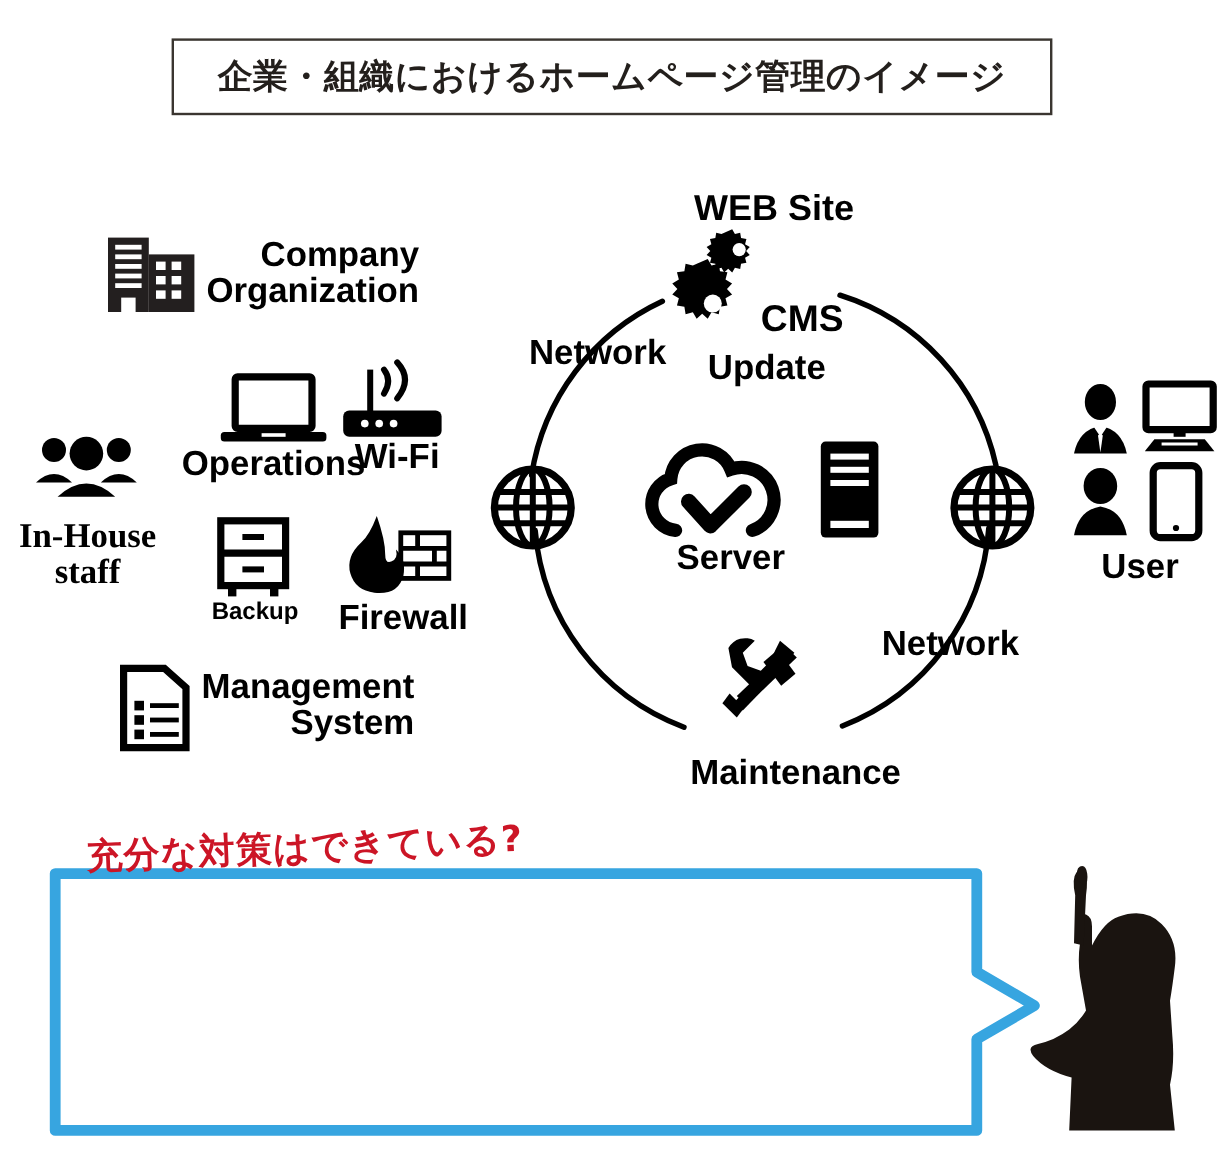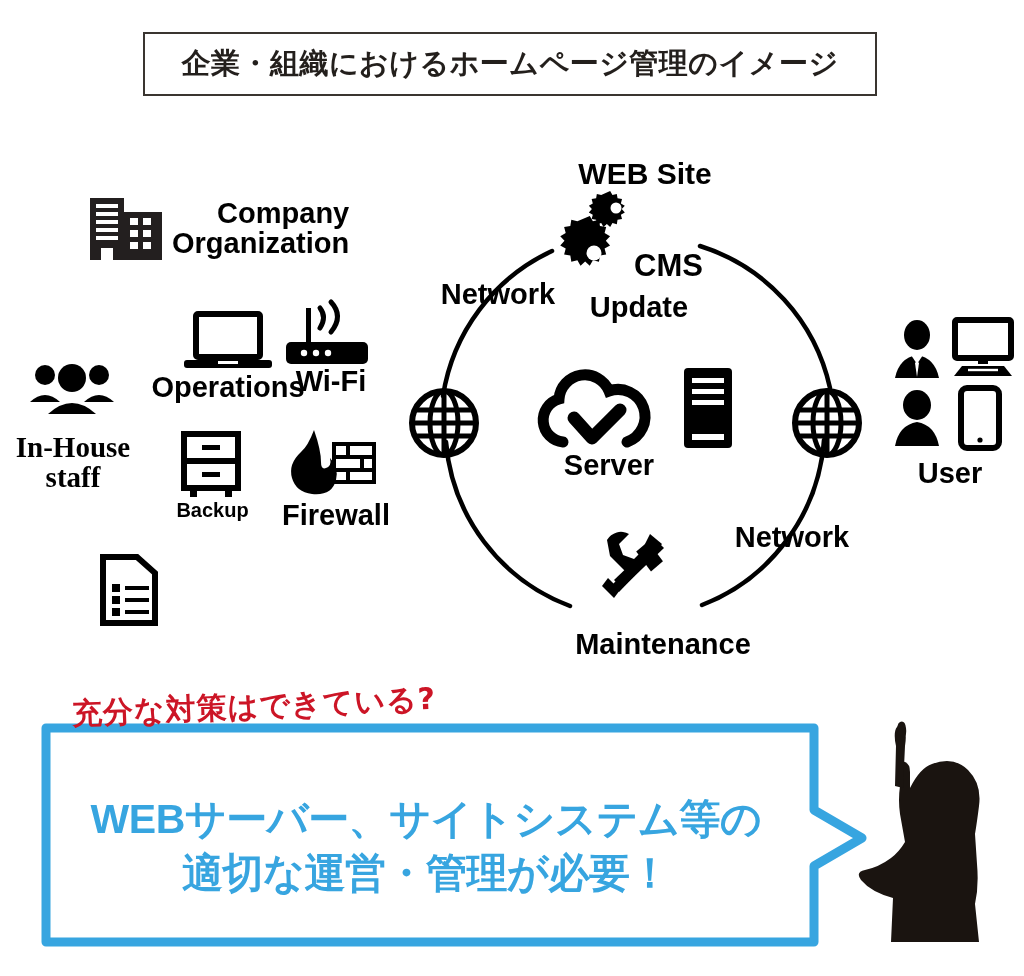--- a/index.html
+++ b/index.html
@@ -147,20 +147,22 @@
     <svg width="58" height="72" viewBox="0 0 58 72">
       <path d="M3 3 h34 l18 16 v50 h-52 z" fill="#fff" stroke="#000" stroke-width="6" stroke-linejoin="miter"></path>
       <rect x="12" y="30" width="8" height="8" fill="#000"></rect>
       <rect x="12" y="42" width="8" height="8" fill="#000"></rect>
       <rect x="12" y="54" width="8" height="8" fill="#000"></rect>
       <rect x="25" y="32" width="24" height="4" fill="#000"></rect>
       <rect x="25" y="44" width="24" height="4" fill="#000"></rect>
       <rect x="25" y="56" width="24" height="4" fill="#000"></rect>
     </svg>
   </div>
+  <div class="lbl lbl-l" style="left:168px;top:558px;font-size:29px;">Management
+System</div>
 
   <svg style="position:absolute;left:400px;top:210px;" width="470" height="430" viewBox="0 0 470 430">
 
     <path d="M43 186 A 192 192 0 0 1 152 41" fill="none" stroke="#000" stroke-width="4.5" stroke-linecap="round"></path>
 
     <path d="M300 36 A 192 192 0 0 1 430 178" fill="none" stroke="#000" stroke-width="4.5" stroke-linecap="round"></path>
 
     <path d="M46 232 A 192 192 0 0 0 170 396" fill="none" stroke="#000" stroke-width="4.5" stroke-linecap="round"></path>
 
     <path d="M424 230 A 192 192 0 0 1 302 395" fill="none" stroke="#000" stroke-width="4.5" stroke-linecap="round"></path>
@@ -270,22 +272,20 @@
       <circle cx="22" cy="54" r="2.6" fill="#000"></circle>
     </svg>
   </div>
   <div class="lbl" style="left:890px;top:458px;width:120px;font-size:29px;">User</div>
 
   <svg style="position:absolute;left:32px;top:710px;" width="830" height="250" viewBox="0 0 830 250">
     <path d="M14 18 H782 V100 L830 128 L782 156 V232 H14 Z" fill="none" stroke="#37a5e0" stroke-width="9" stroke-linejoin="round" stroke-linecap="round"></path>
   </svg>
 
   <div class="bubble">
-    <div class="bubble-msg" style="top:76px;">WEBサーバー、サイトシステム等の</div>
-    <div class="bubble-msg" style="top:130px;">適切な運営・管理が必要！</div>
   </div>
 
   <div class="hand-note">充分な対策はできている?</div>
 
   <svg style="position:absolute;left:840px;top:718px;" width="184" height="258" viewBox="0 0 184 258">
     <path d="M60 68 q-4 -10 -2 -18 q2 -8 7 -6 q5 2 5 10 l0 16 q10 -20 22 -24 q22 -8 36 6 q14 14 11 36 q-2 16 -4 28 l2 30 q2 22 -2 40 l4 38 h-88 l2 -44 q-22 -6 -32 -18 q-6 -8 4 -10 q14 -3 26 -12 q8 -6 14 -16 l-5 -28 q-2 -14 0 -28 z" fill="#1a1410"></path>
     <path d="M56 28 q-3 -14 1 -19 q4 -5 7 1 q3 6 1 18 l-2 42 -8 -2 z" fill="#1a1410"></path>
     <path d="M58 16 q-2 -10 2 -12 q5 -2 6 6 q1 7 -2 10 z" fill="#1a1410"></path>
   </svg>
 

